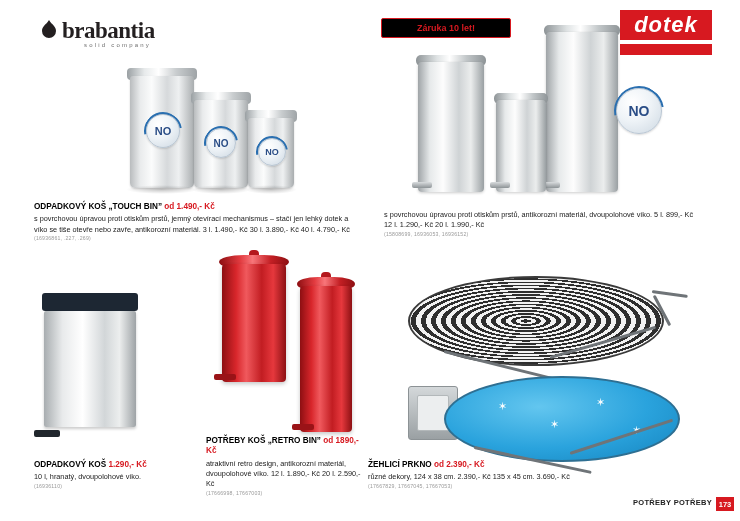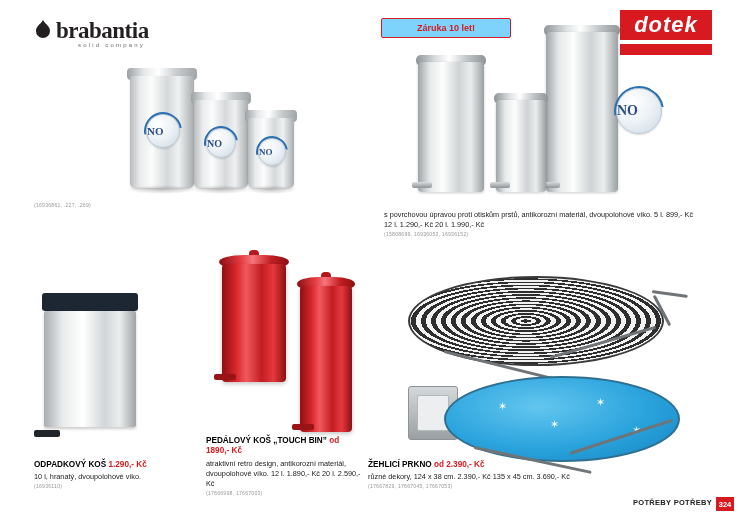--- a/index.html
+++ b/index.html
@@ -7,21 +7,21 @@
     width:740px;height:521px;
     background:#ffffff;
     font-family:"Liberation Sans", sans-serif;
     color:#111;
     overflow:hidden;
     position:relative;
   }
   .page{position:absolute;inset:0;}
 
   
-  .brabantia{position:absolute;left:34px;top:18px;width:180px;height:40px;}
+  .brabantia{position:absolute;left:40px;top:18px;width:180px;height:40px;}
   .brabantia .mark{
     position:absolute;left:0;top:2px;width:18px;height:20px;
   }
   .brabantia .wordmark{
     position:absolute;left:22px;top:0px;
     font-size:23px;font-weight:bold;letter-spacing:-0.5px;color:#231f20;
     font-family:"Liberation Serif", serif;
   }
   .brabantia .tagline{
     position:absolute;left:44px;top:24px;
@@ -34,21 +34,21 @@
     display:flex;align-items:center;justify-content:center;
   }
   .kika .klogo{
     color:#ffffff;font-size:22px;font-weight:bold;font-style:italic;letter-spacing:1px;
     font-family:"Liberation Sans", sans-serif;
   }
   .kika .kbar{position:absolute;left:0;top:34px;width:92px;height:11px;background:#d71920;}
 
   .warranty{
     position:absolute;left:381px;top:18px;width:128px;height:18px;
-    border:1.2px solid #d71920;border-radius:2px;background:#7dd3fc;
+    border:1.2px solid #d71920;border-radius:2px;background:#000000;
     display:flex;align-items:center;justify-content:center;
   }
   .warranty span{color:#d71920;font-size:9px;font-weight:bold;}
 
   
   .photo{position:absolute;}
 
   
   .bin{position:absolute;}
   .bin .body{
@@ -63,22 +63,22 @@
     border-radius:4px;
   }
   .bin .shadow{
     position:absolute;left:-6%;bottom:-6px;width:112%;height:9px;
     background:radial-gradient(ellipse at center, rgba(0,0,0,.22) 0%, rgba(0,0,0,0) 70%);
   }
   .nobadge{
     position:absolute;border-radius:50%;
     background:radial-gradient(circle at 35% 30%, #ffffff 0%, #eef3f7 45%, #cdd8e2 100%);
     border:1px solid #b9c6d3;
-    display:flex;align-items:center;justify-content:flex-start;
-    color:#2a4d86;font-weight:bold;font-family:Liberation Serif, serif;
+    display:flex;align-items:center;justify-content:center;
+    color:#2a4d86;font-weight:bold;font-family:Liberation Sans, sans-serif;
     box-shadow:0 1px 2px rgba(0,0,0,.15);
   }
   .nobadge .arc{
     position:absolute;left:-3px;top:-3px;right:-3px;bottom:-3px;border-radius:50%;
     border:2px solid #2a6fb0;border-color:#2a6fb0 transparent transparent #2a6fb0;
     transform:rotate(35deg);
   }
 
   
   .pbin{position:absolute;}
@@ -249,20 +249,28 @@
       <div class="body"></div>
       <div class="pedal"></div>
     </div>
     <div class="nobadge" style="left:216px;top:62px;width:44px;height:44px;font-size:14px;">
       <div class="arc"></div>
       <span>NO</span>
     </div>
   </div>
 
   <div class="block" style="left:34px;top:202px;width:318px;">
+    <div class="head">
+      <span>ODPADKOVÝ KOŠ „TOUCH BIN”</span>
+      <span class="price">
+        <span>od</span>
+        <span>1.490,- Kč</span>
+      </span>
+    </div>
+    <div class="desc">s povrchovou úpravou proti otiskům prstů, jemný otevírací mechanismus – stačí jen lehký dotek a víko se tiše otevře nebo zavře, antikorozní materiál. 3 l. 1.490,- Kč 30 l. 3.890,- Kč 40 l. 4.790,- Kč</div>
     <div class="codes">(16936861, .227, .269)</div>
   </div>
 
   <div class="block" style="left:384px;top:208px;width:316px;">
     <div class="desc">s povrchovou úpravou proti otiskům prstů, antikorozní materiál, dvoupolohové víko. 5 l. 899,- Kč 12 l. 1.290,- Kč 20 l. 1.990,- Kč</div>
     <div class="codes">(15808699, 16936053, 16936152)</div>
   </div>
 
   <div class="rectbin">
     <div class="lid"></div>
@@ -289,21 +297,21 @@
     <div class="redbin" style="left:94px;top:38px;width:52px;height:146px;">
       <div class="knob"></div>
       <div class="lid"></div>
       <div class="body"></div>
       <div class="pedal"></div>
     </div>
   </div>
 
   <div class="block" style="left:206px;top:436px;width:158px;">
     <div class="head">
-      <span>PEDÁLOVÝ KOŠ „TOUCH BIN”</span>
+      <span>POTŘEBY KOŠ „RETRO BIN”</span>
       <span class="price">
         <span>od</span>
         <span>1890,- Kč</span>
       </span>
     </div>
     <div class="desc">atraktivní retro design, antikorozní materiál, dvoupolohové víko. 12 l. 1.890,- Kč 20 l. 2.590,- Kč</div>
     <div class="codes">(17666998, 17667003)</div>
   </div>
 
   <div class="board1">
@@ -332,14 +340,14 @@
       <span class="price">
         <span>od</span>
         <span>2.390,- Kč</span>
       </span>
     </div>
     <div class="desc">různé dekory, 124 x 38 cm. 2.390,- Kč 135 x 45 cm. 3.690,- Kč</div>
     <div class="codes">(17667829, 17667045, 17667053)</div>
   </div>
 
   <div class="footer">POTŘEBY POTŘEBY</div>
-  <div class="pagenum">324</div>
+  <div class="pagenum">173</div>
 </div>
 
 </body></html>

